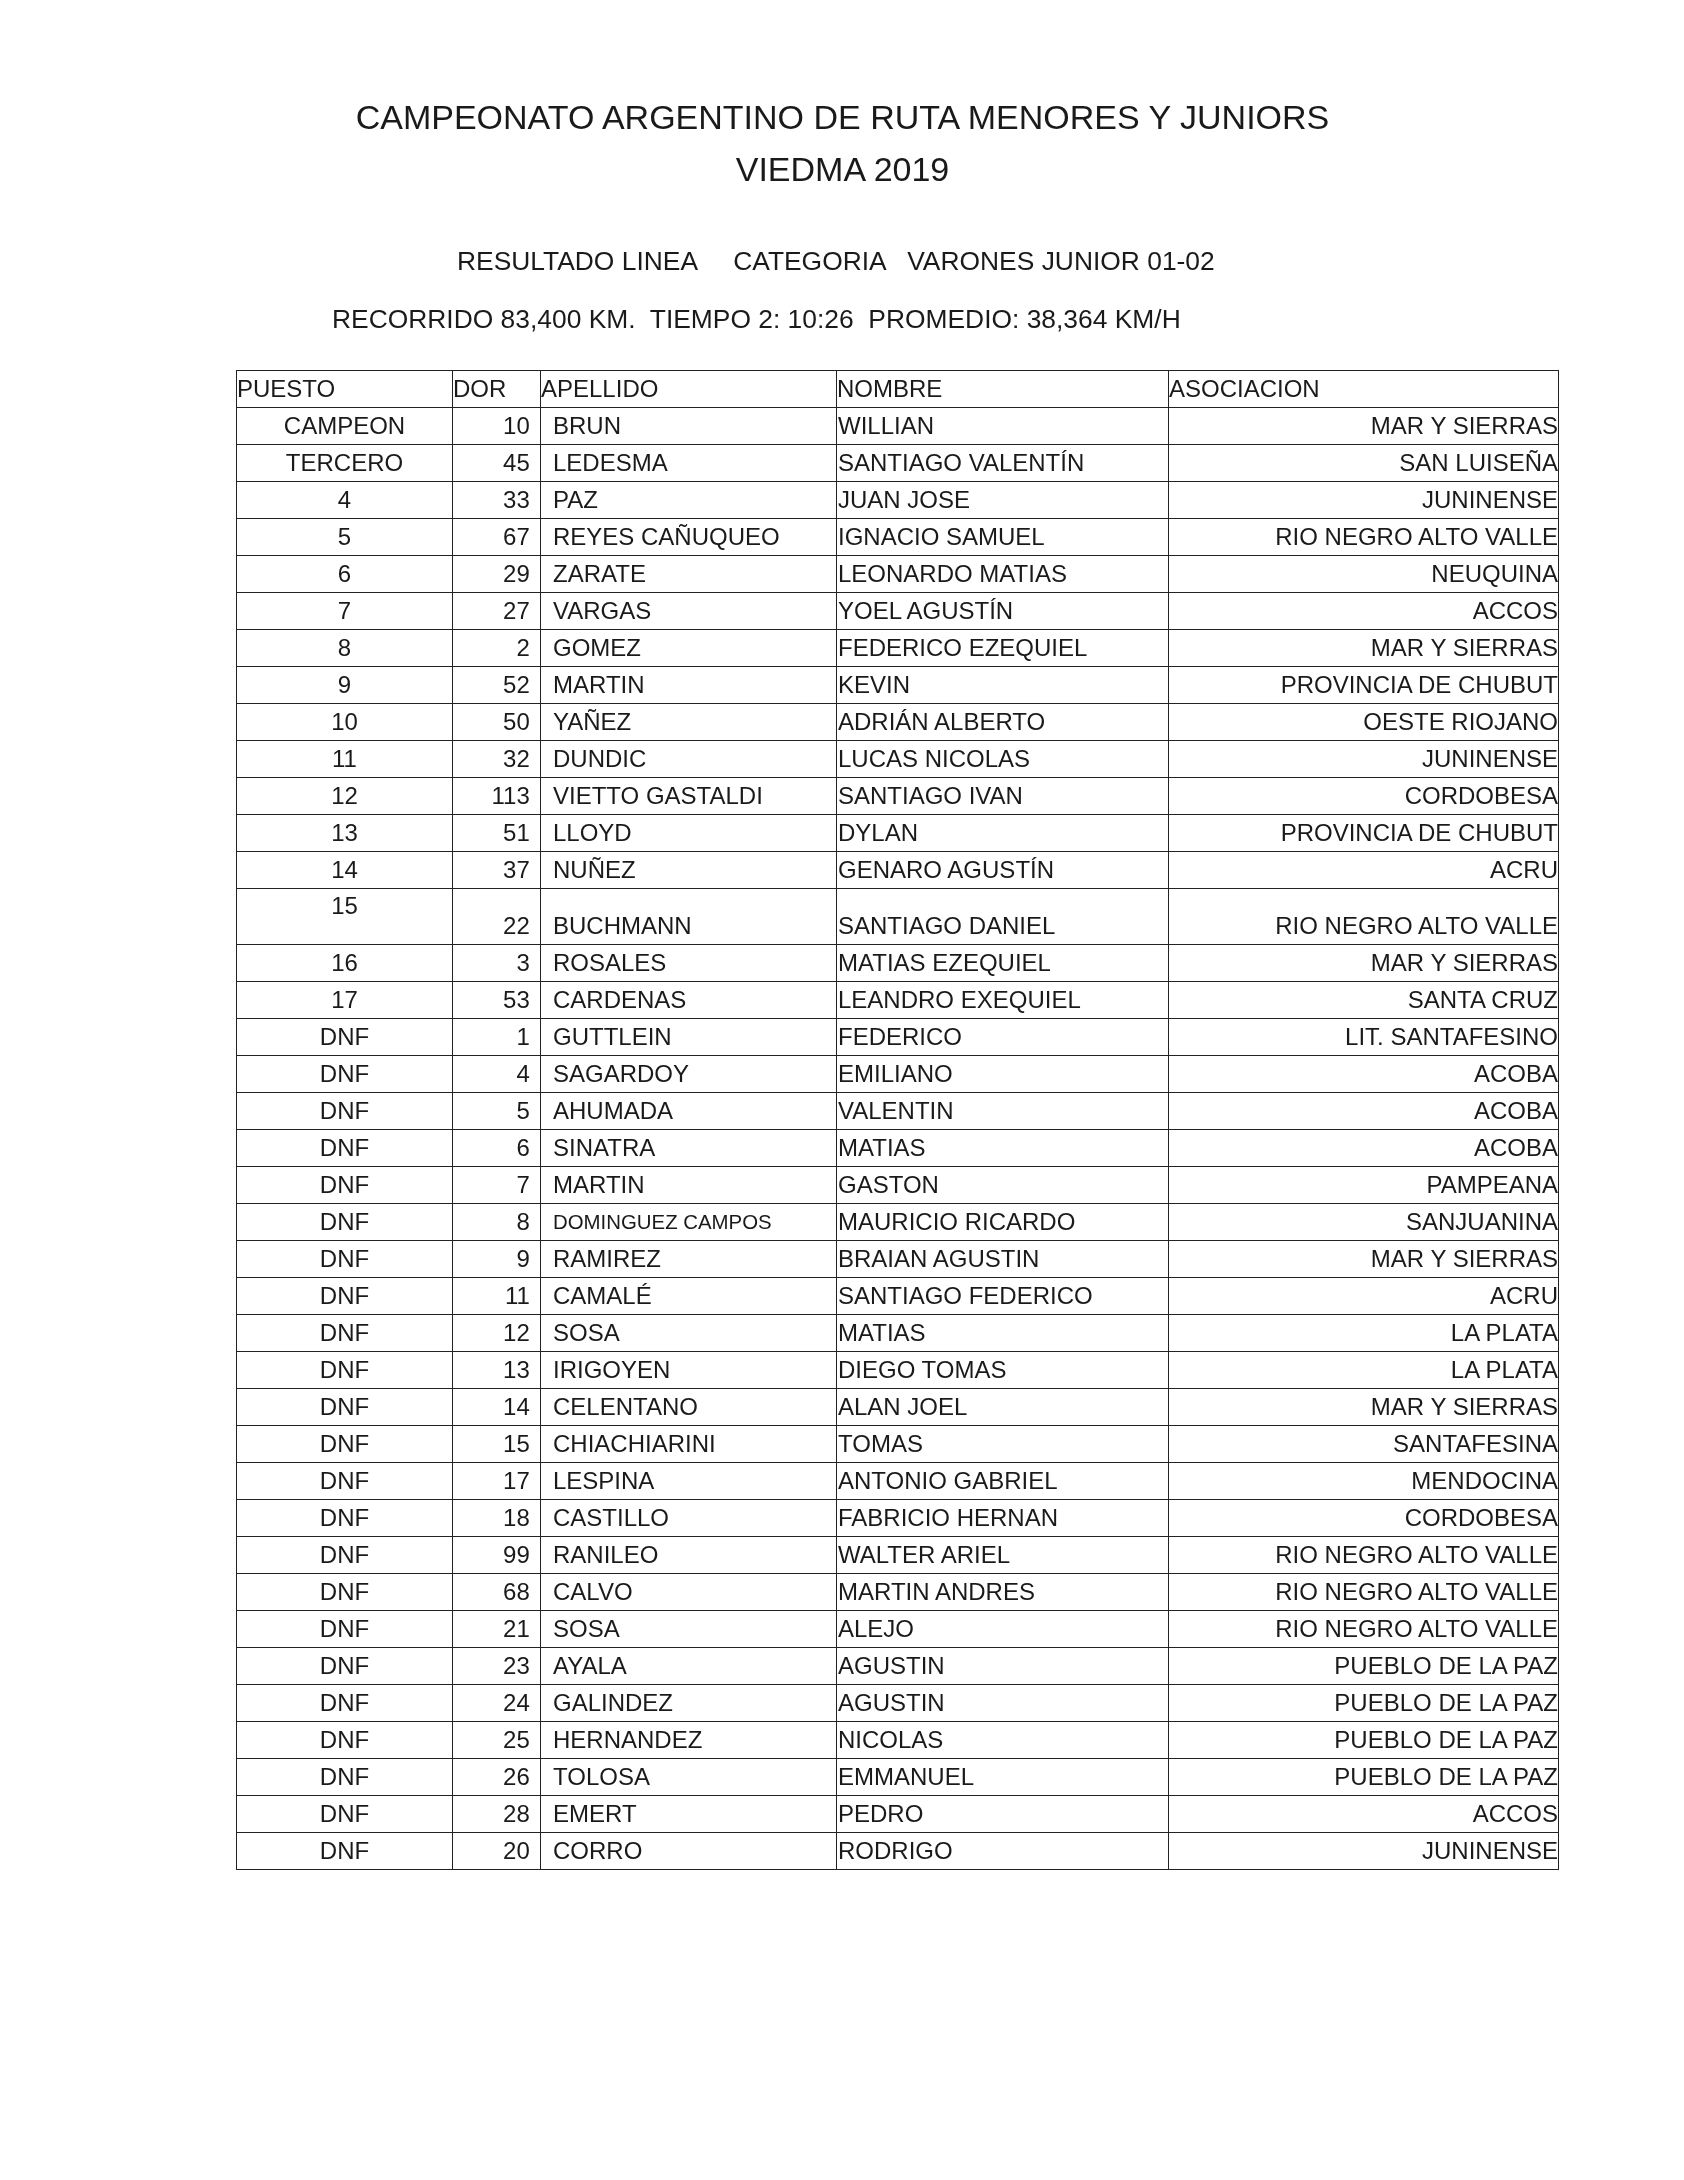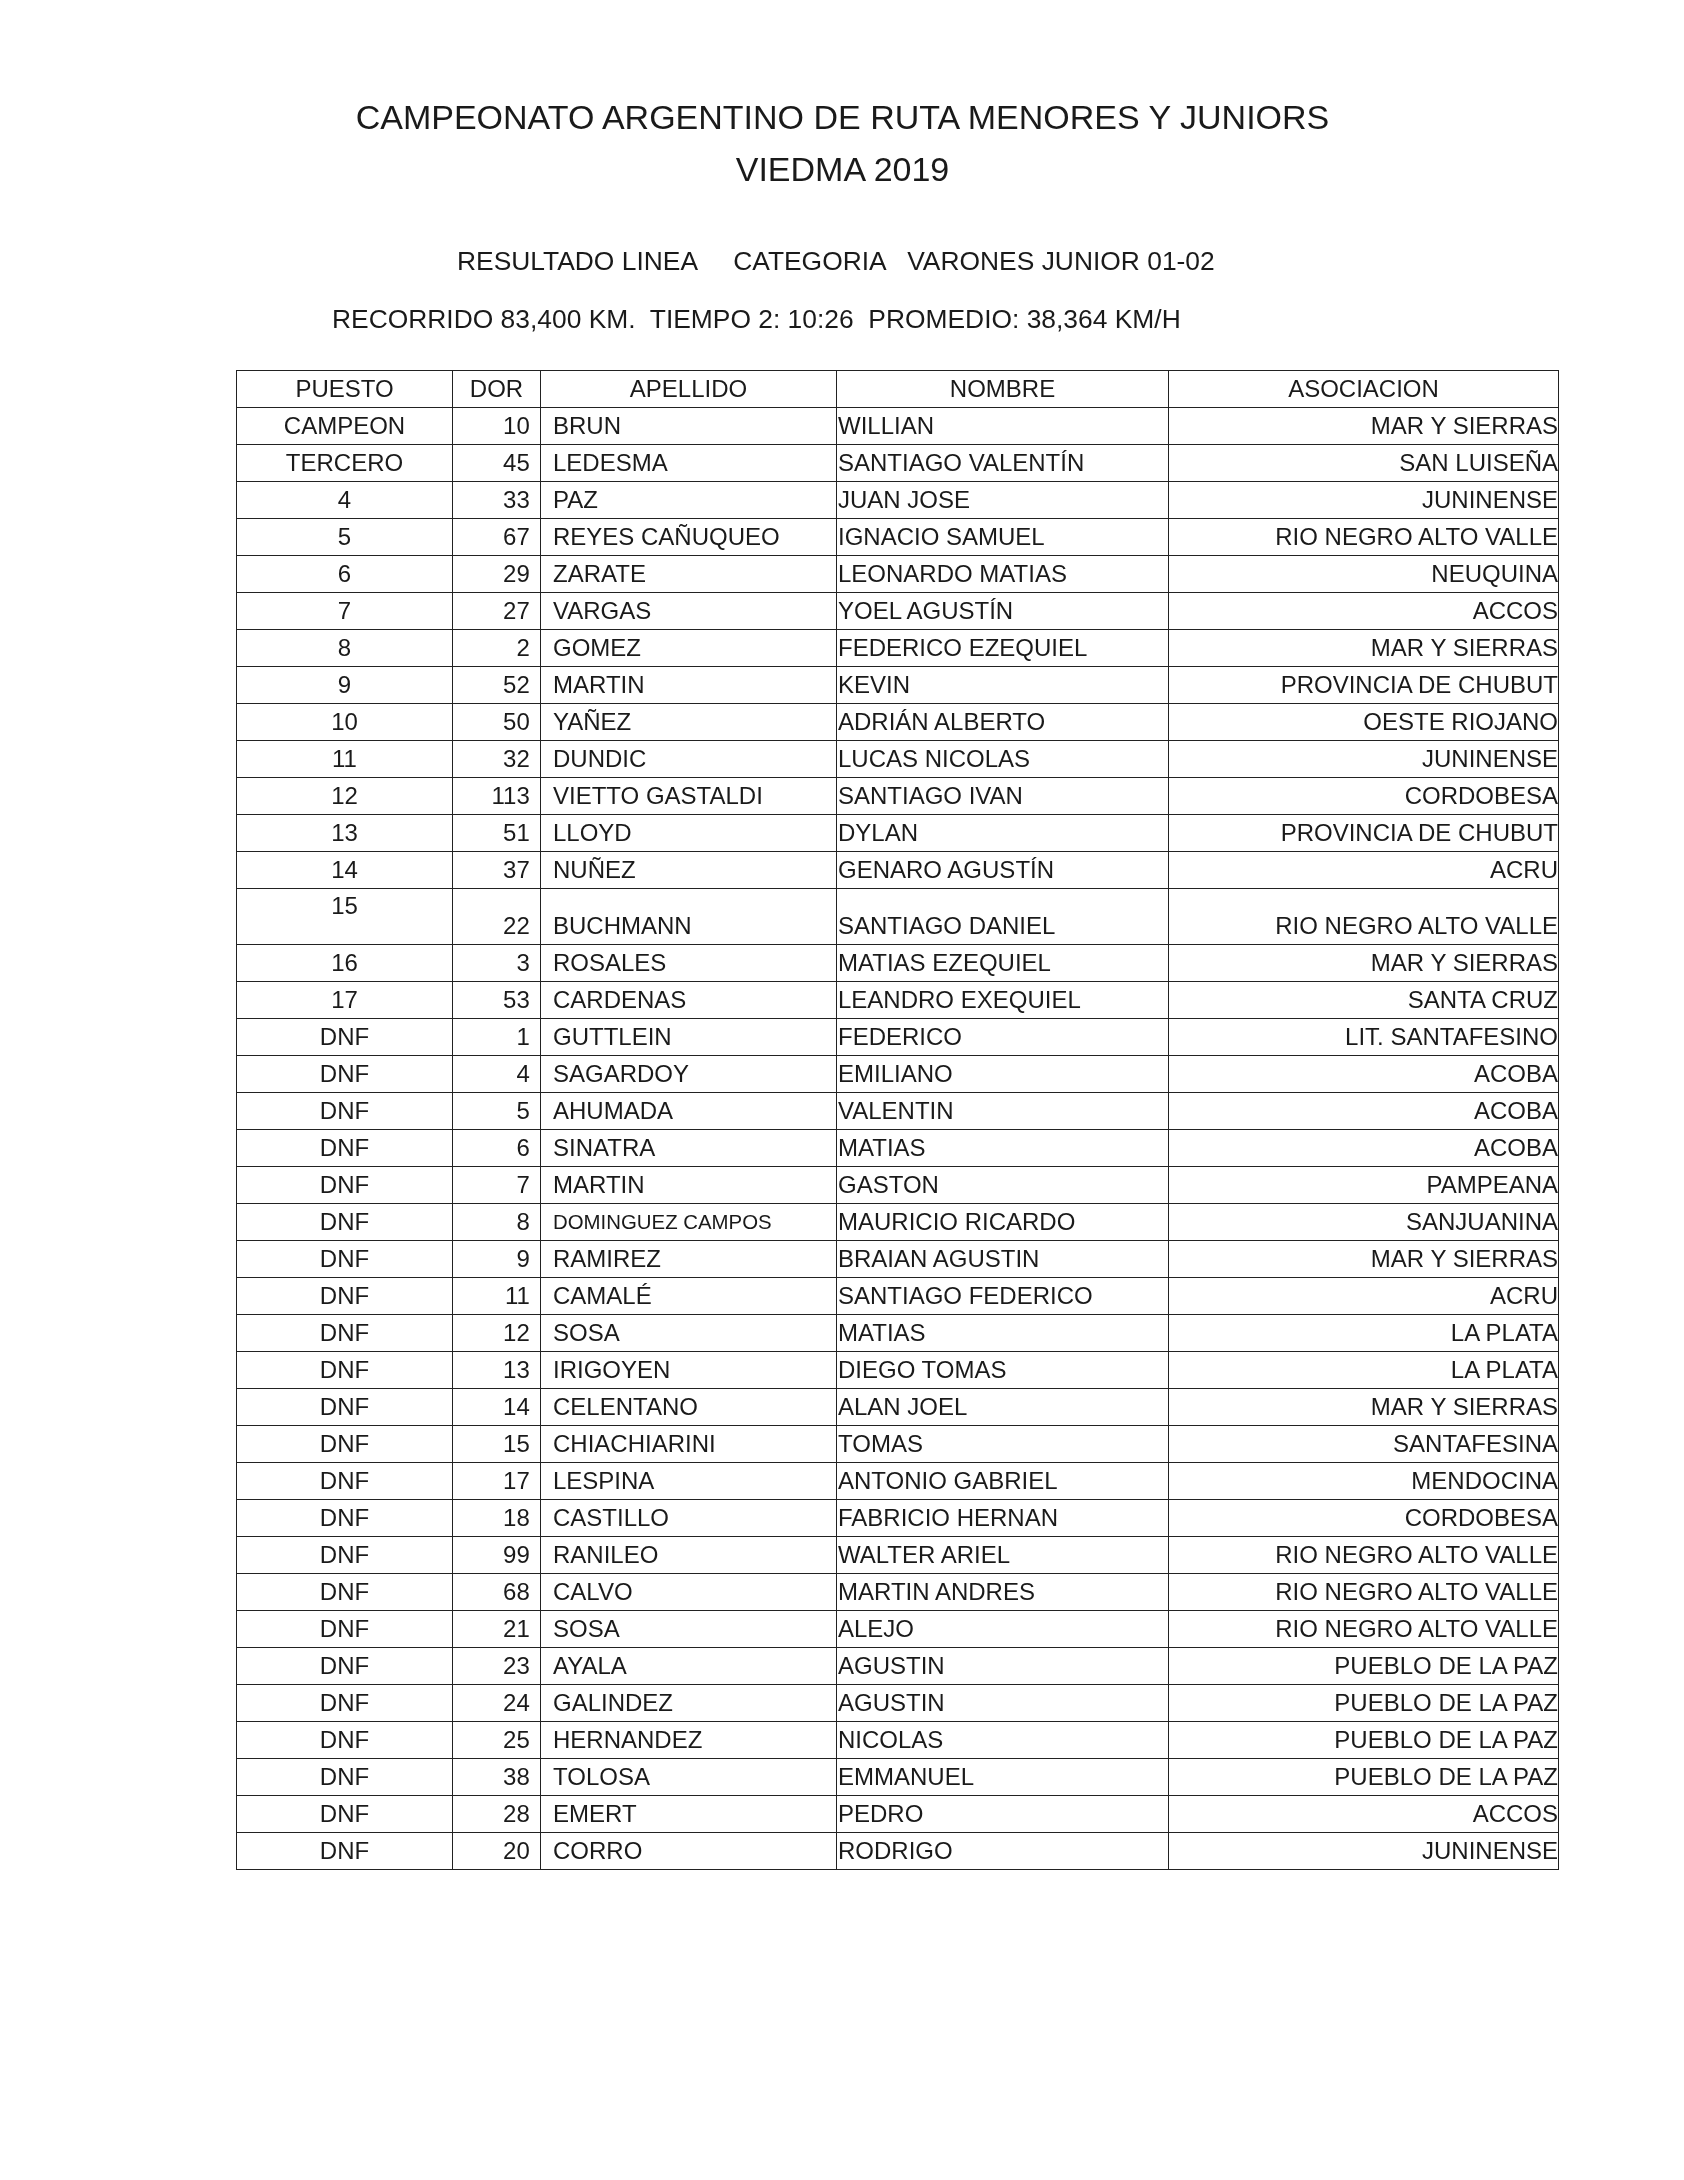--- a/index.html
+++ b/index.html
@@ -59,21 +59,21 @@
     border: 1.7px solid var(--border);
     font-size: 24px;
     font-weight: normal;
     color: var(--text);
     overflow: hidden;
     padding: 0;
     vertical-align: middle;
   }
   .results th {
     height: 37px;
-    text-align: center;
+    text-align: left;
   }
   .results td { height: 37px; }
   td.c-puesto { text-align: center; }
   td.c-dor { text-align: right; padding-right: 10.2px; }
   td.c-apellido { text-align: left; padding-left: 12px; }
   td.c-nombre { text-align: left; padding-left: 1px; }
   td.c-asociacion { text-align: right; padding-left: 7px; }
   tr.tall td { height: 56px; }
   tr.tall td.c-puesto { vertical-align: top; padding-top: 2.6px; }
   tr.tall td.c-dor,
@@ -356,21 +356,21 @@
         </tr>
         <tr>
           <td class="c-puesto">DNF</td>
           <td class="c-dor">25</td>
           <td class="c-apellido">HERNANDEZ</td>
           <td class="c-nombre">NICOLAS</td>
           <td class="c-asociacion">PUEBLO DE LA PAZ</td>
         </tr>
         <tr>
           <td class="c-puesto">DNF</td>
-          <td class="c-dor">38</td>
+          <td class="c-dor">26</td>
           <td class="c-apellido">TOLOSA</td>
           <td class="c-nombre">EMMANUEL</td>
           <td class="c-asociacion">PUEBLO DE LA PAZ</td>
         </tr>
         <tr>
           <td class="c-puesto">DNF</td>
           <td class="c-dor">28</td>
           <td class="c-apellido">EMERT</td>
           <td class="c-nombre">PEDRO</td>
           <td class="c-asociacion">ACCOS</td>

